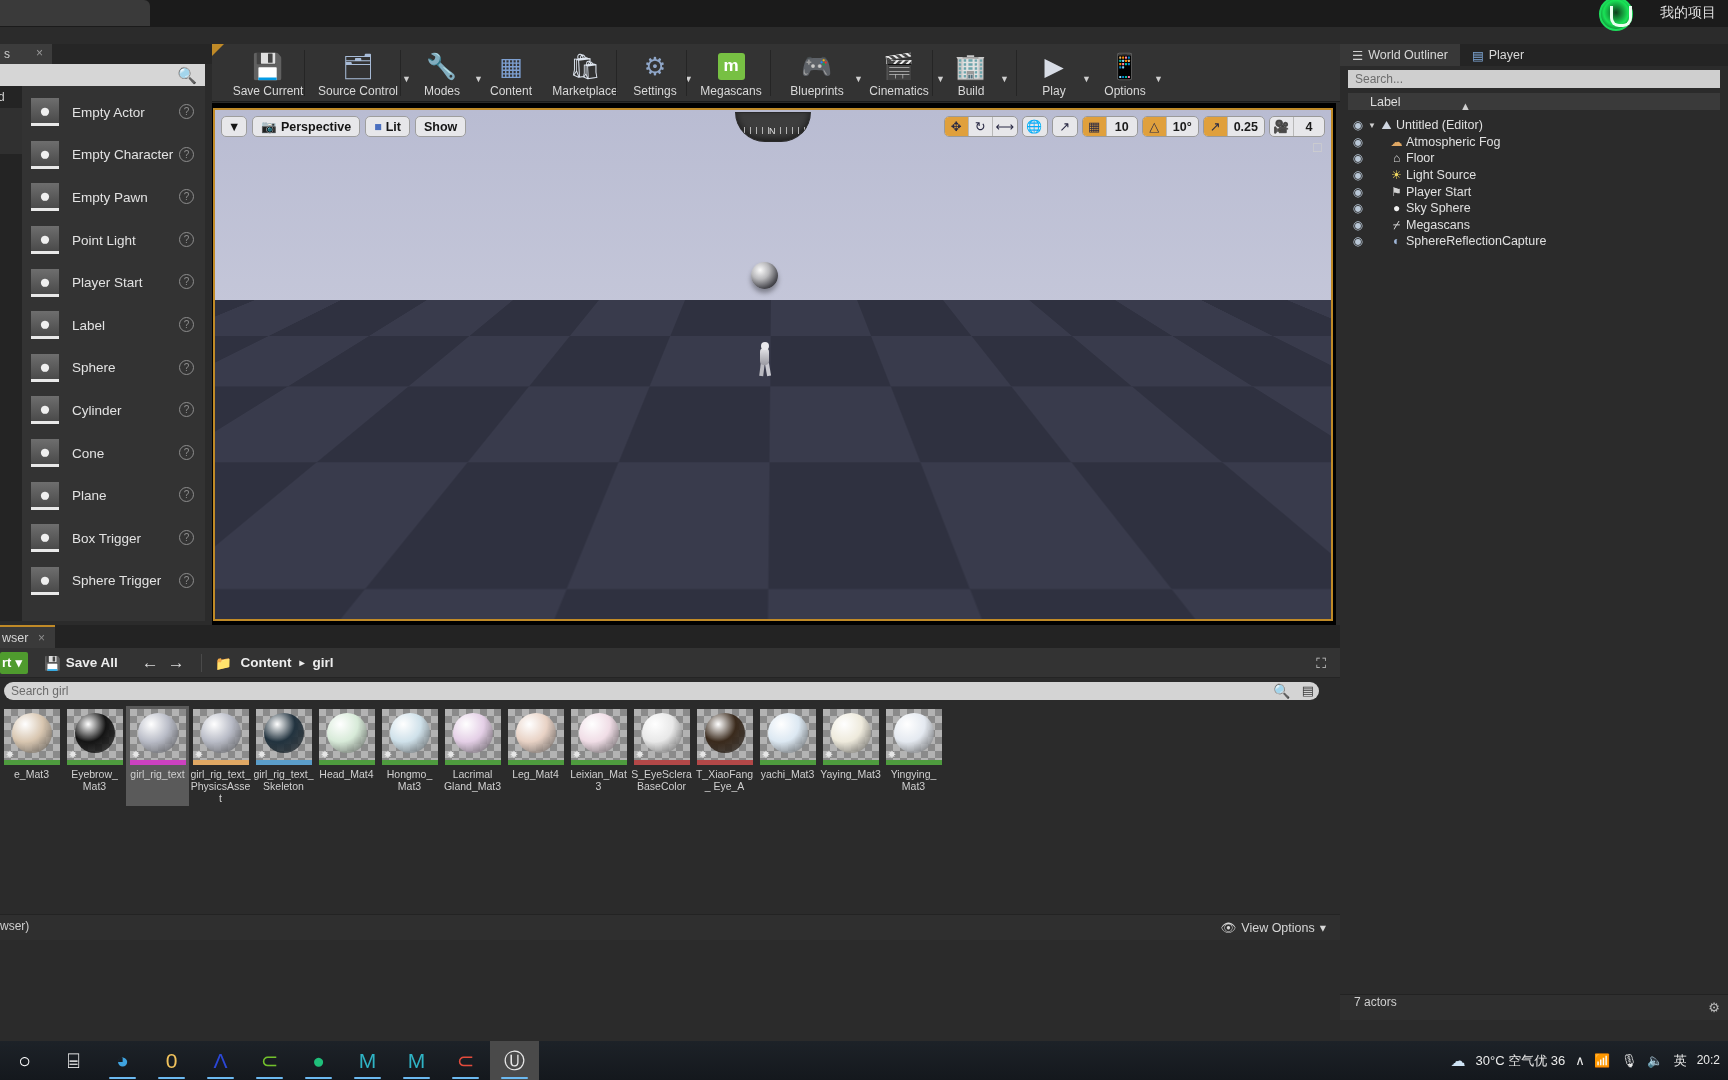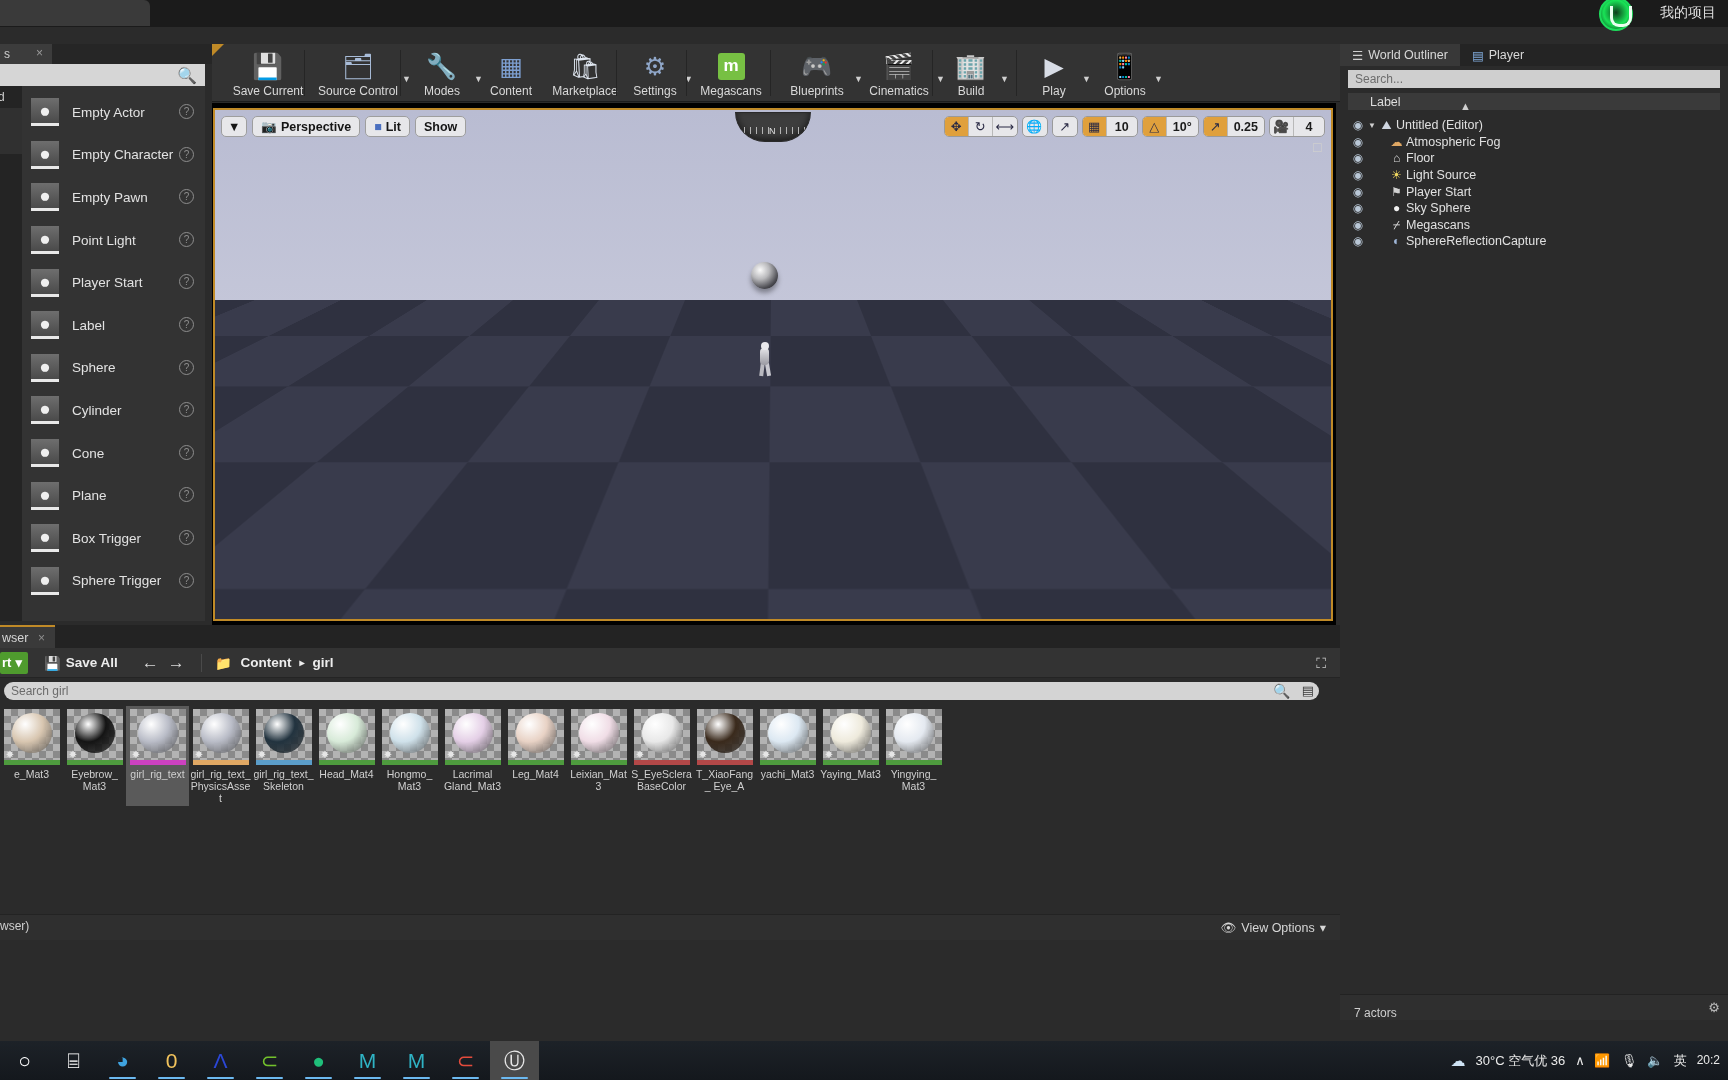--- a/index.html
+++ b/index.html
@@ -148,21 +148,21 @@
   .rp-header { position:absolute; left:8px; top:49px; width:372px; height:17px; background:#3a3a3a;
      color:#dedede; font-size:12.5px; line-height:19px; padding-left:22px; }
   .rp-header .sortarrow { position:absolute; left:112px; top:4px; color:#cfcfcf; font-size:11px;}
   .outl-row { position:absolute; left:8px; width:372px; height:16.6px; display:flex; align-items:center; }
   .outl-row .eye { width:20px; text-align:center; color:#b9c7d6; font-size:12px; }
   .outl-row .tri { width:9px; color:#cfcfcf; font-size:8px; }
   .outl-row .ico { width:19px; text-align:center; font-size:12px; }
   .outl-row .lbl { color:#e0e0e0; font-size:12.5px; }
 
   .rp-footer { position:absolute; left:0; bottom:0; width:388px; height:26px; background:#2f2f2f;
-     border-top:1px solid #222; color:#cfcfcf; font-size:12px; display:flex; align-items:flex-end;}
+     border-top:1px solid #222; color:#cfcfcf; font-size:12px; display:flex; align-items:flex-start;}
   .rp-footer .actors { margin-left:14px; }
   .rp-footer .gear { position:absolute; right:8px; top:5px; font-size:13px; color:#b9b9b9;}
 
   
   .cb { position:absolute; left:0; top:625px; width:1340px; height:315px; background:#2b2b2b; }
   .cb-tabbar { position:absolute; left:0; top:0; width:1340px; height:23px; background:#232323;}
   .cb-tab { position:absolute; left:0; top:0; width:55px; height:23px; background:#3a3a3a; color:#d5d5d5;
      font-size:12.5px; line-height:23px; padding-left:2px; border-top:2px solid #c08a27;}
   .cb-tab .x { position:absolute; left:38px; top:0; color:#8d8d8d; font-size:12px;}
 

